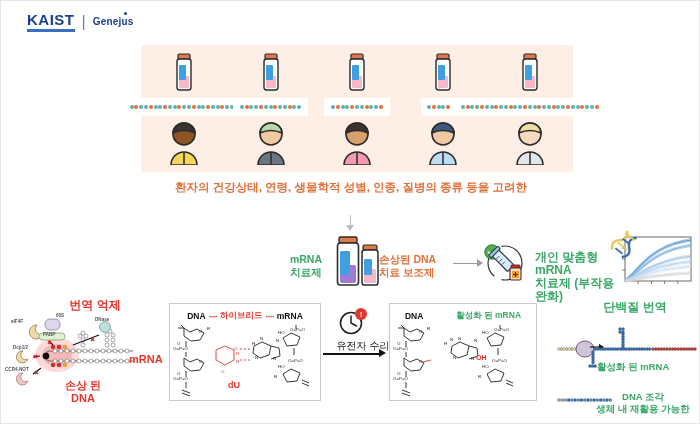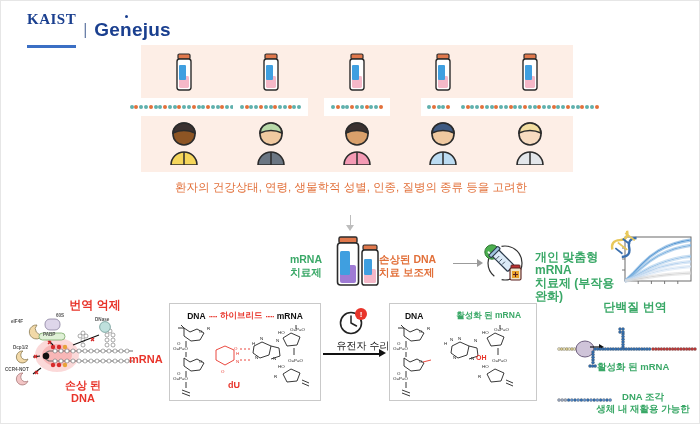--- a/index.html
+++ b/index.html
@@ -11,25 +11,25 @@
     overflow:hidden;
     border:1px solid #e6e6e6;
     box-sizing:border-box;
   }
   .abs{position:absolute;}
 
   
   #logo{left:26px;top:10px;display:flex;align-items:center;gap:7px;}
   #logo .kaist{
     font-weight:bold;font-size:15px;letter-spacing:.5px;color:#1a3f8f;
-    border-bottom:3px solid #3b6fc4;padding-bottom:17px;font-family:Liberation Serif, serif;
+    border-bottom:3px solid #3b6fc4;padding-bottom:1px;
   }
   #logo .bar{color:#6a7fa8;font-size:16px;font-weight:300;}
   #logo .gene{
-    font-weight:bold;font-size:19px;color:#1a3f8f;position:relative;letter-spacing:.2px;
+    font-weight:bold;font-size:10px;color:#1a3f8f;position:relative;letter-spacing:.2px;
   }
   #logo .gene .dot{
     position:absolute;left:31px;top:-4px;width:3px;height:3px;border-radius:50%;
     background:#1a3f8f;
   }
 
   
   #pinkpanel{
     left:140px;top:44px;width:432px;height:127px;
     background:#fdeee6;
@@ -42,21 +42,21 @@
     display:flex;align-items:center;justify-content:center;
   }
   .strand{display:flex;align-items:center;gap:0px;}
   .beadA,.beadB{width:4px;height:4px;border-radius:50%;display:inline-block;margin:0 .4px;}
   .beadA{background:#5fb0ad;}
   .beadB{background:#e2703a;}
 
   
   #caption{
     left:0;top:178px;width:700px;text-align:center;
-    color:#e2703a;font-weight:normal;font-size:11.5px;line-height:17px;
+    color:#e2703a;font-weight:bold;font-size:11.5px;line-height:17px;
   }
   #caption .l2{display:block;}
 
   
   #capArrow{left:349px;top:214px;width:1px;height:12px;background:#bdbdbd;}
   #capArrowHead{
     left:345px;top:224px;width:0;height:0;
     border-left:4px solid transparent;border-right:4px solid transparent;
     border-top:6px solid #bdbdbd;
   }

